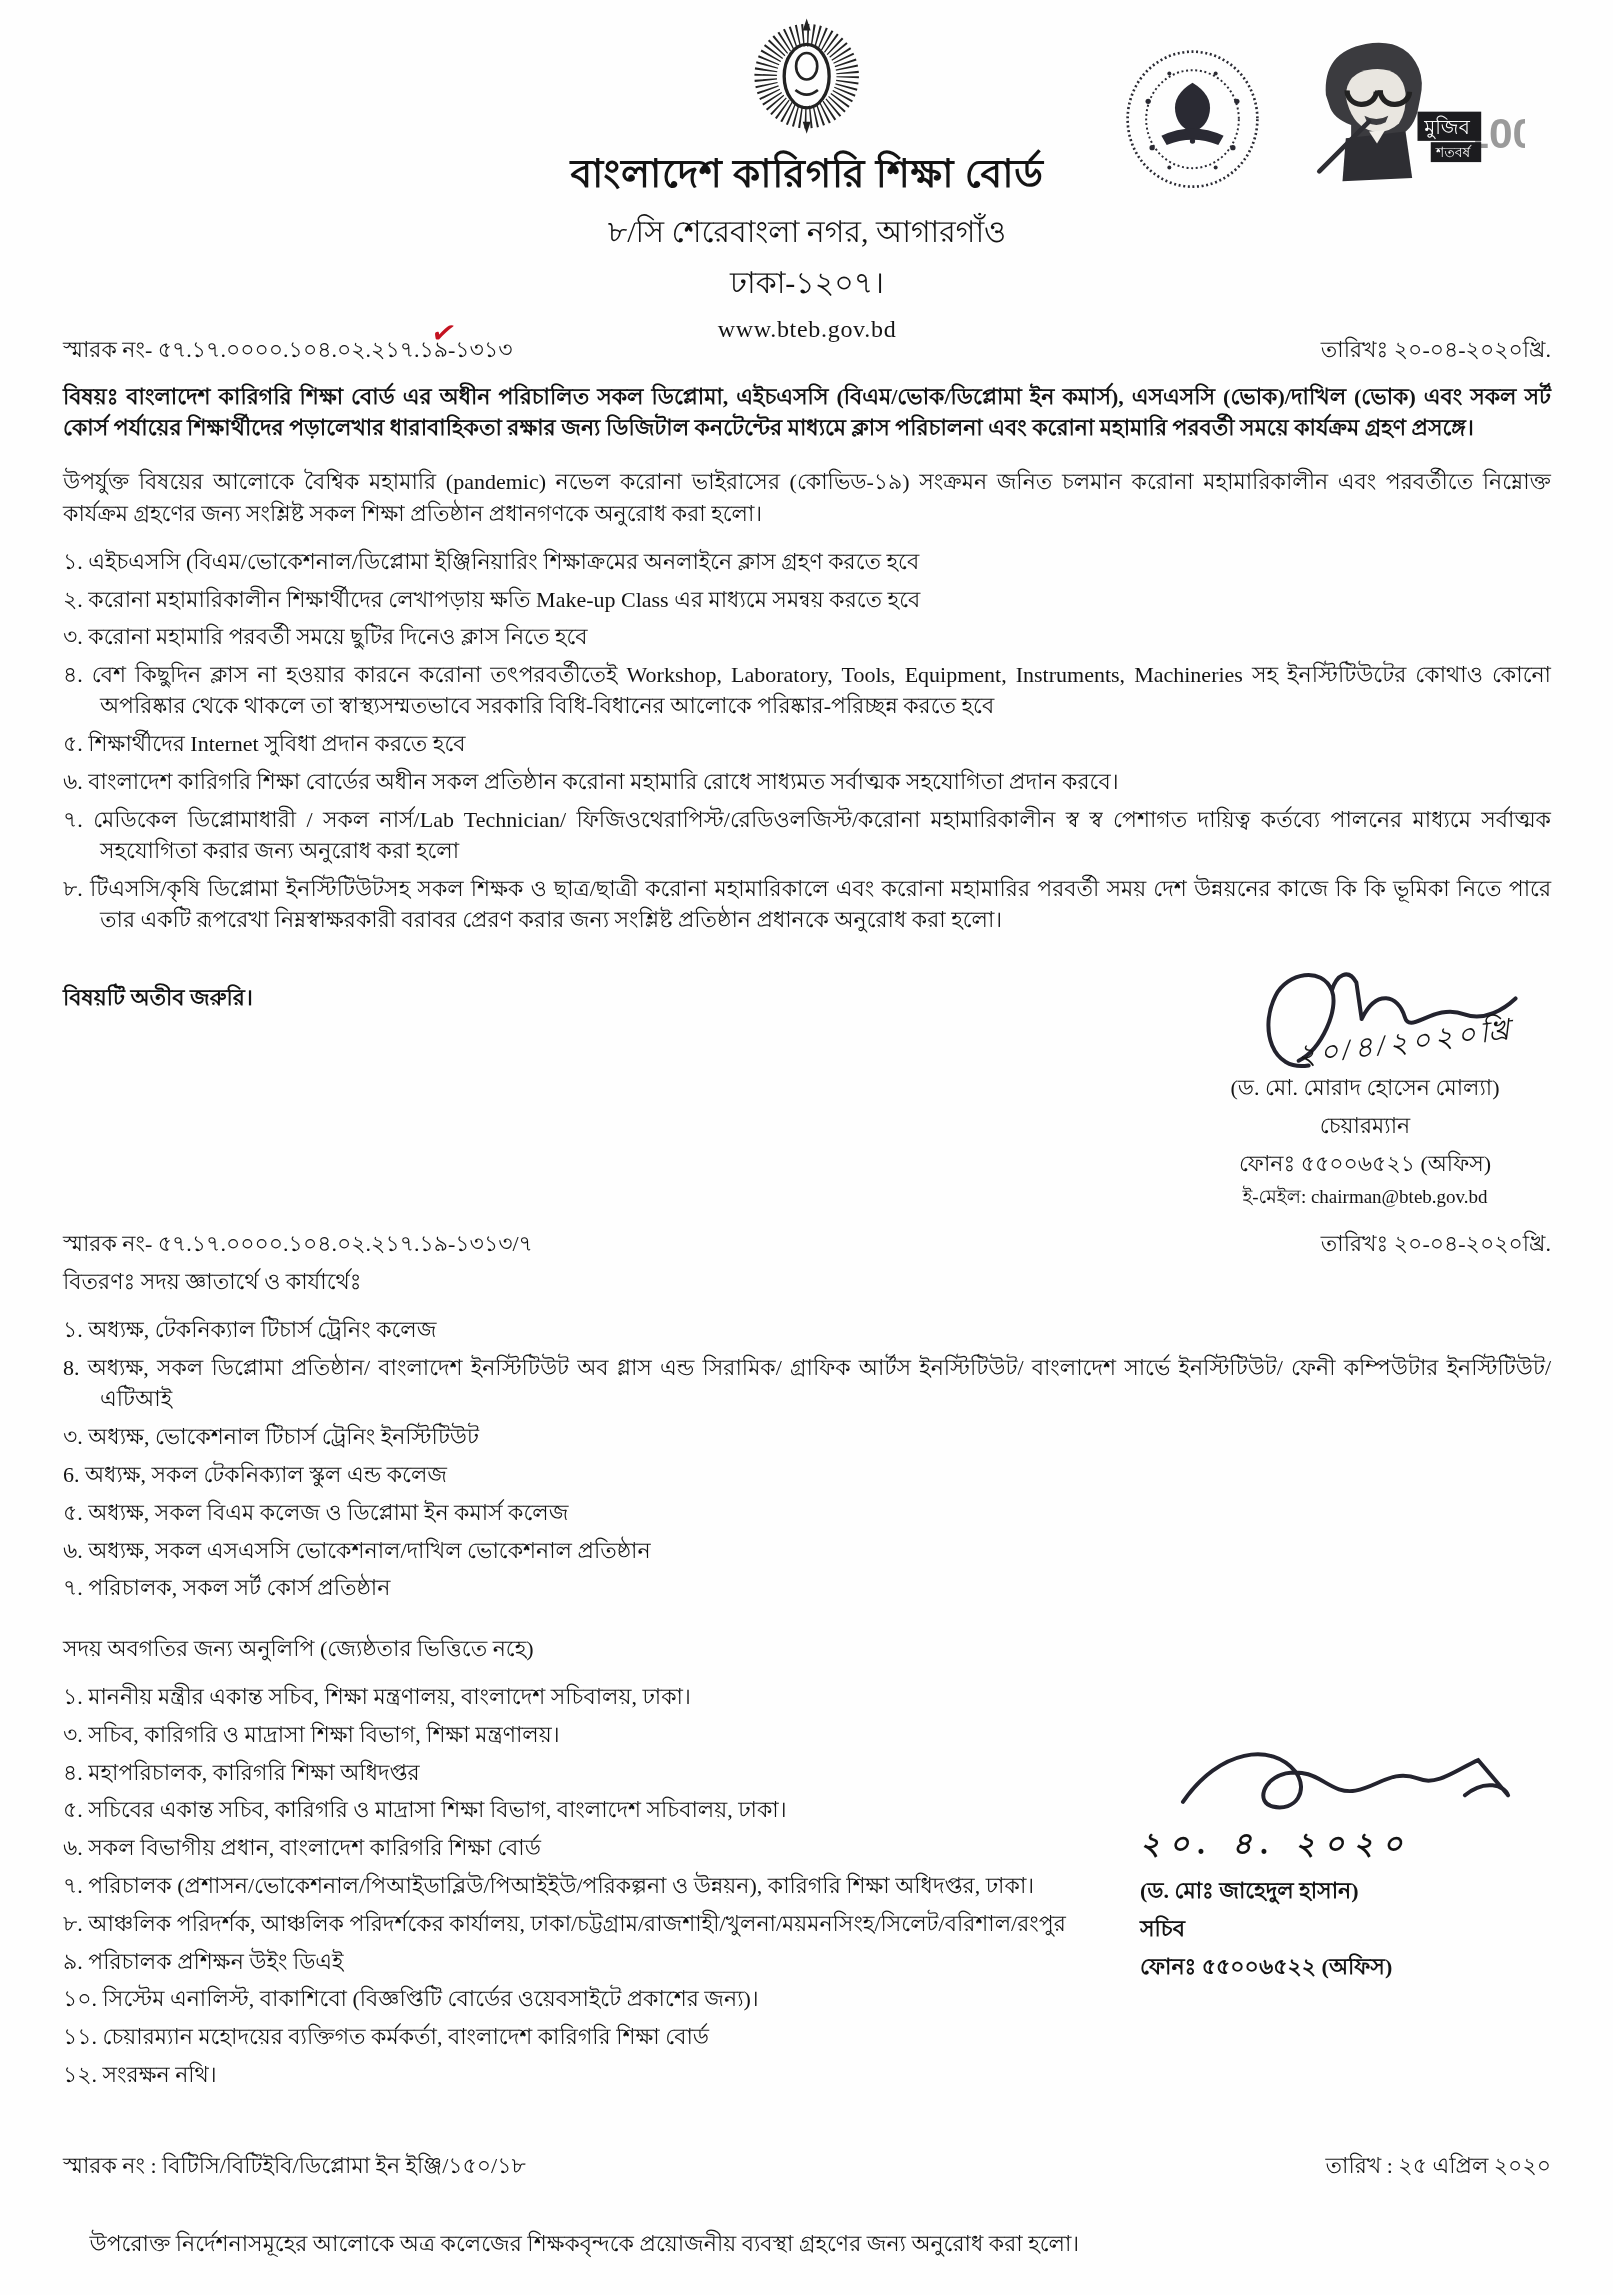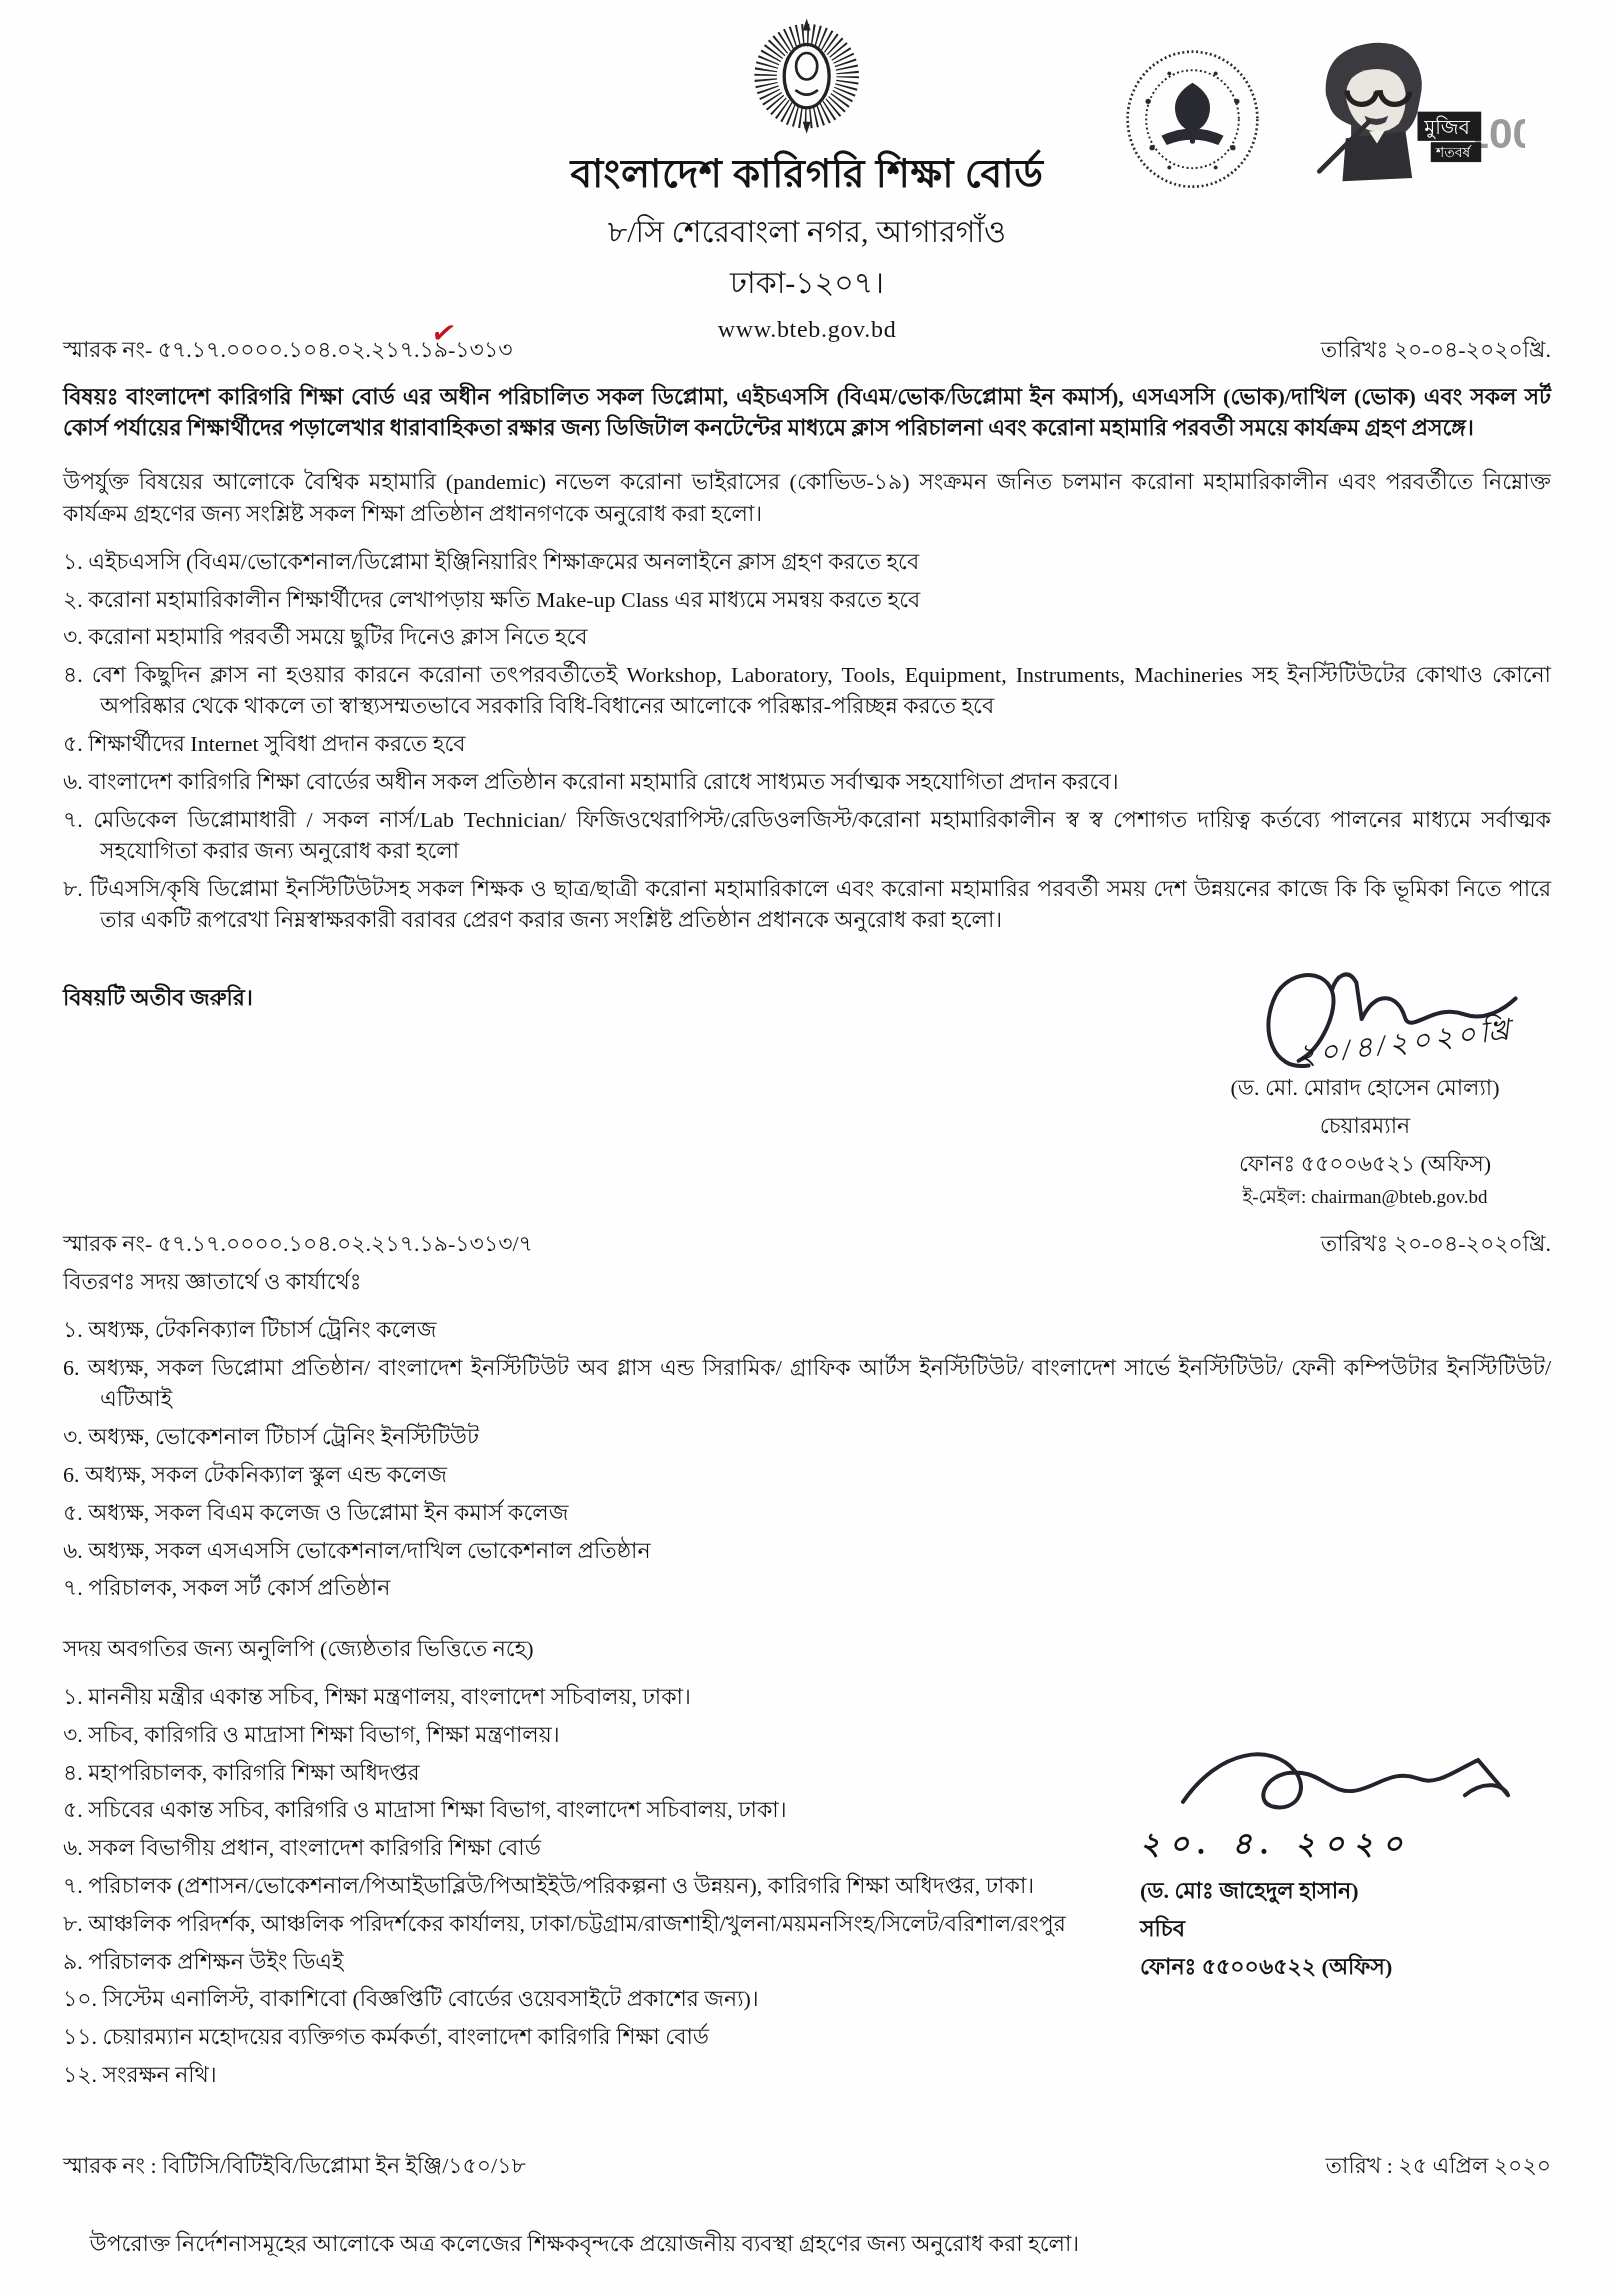--- a/index.html
+++ b/index.html
@@ -163,21 +163,21 @@
   <div class="lower-zone">
     <div class="memo-row">
       <span>স্মারক নং- ৫৭.১৭.০০০০.১০৪.০২.২১৭.১৯-১৩১৩/৭</span>
       <span>তারিখঃ ২০-০৪-২০২০খ্রি.</span>
     </div>
 
     <div class="dist-heading">বিতরণঃ সদয় জ্ঞাতার্থে ও কার্যার্থেঃ</div>
     <div class="list">
 
     <div class="list-item">১. অধ্যক্ষ, টেকনিক্যাল টিচার্স ট্রেনিং কলেজ</div>
-        <div class="list-item">6. অধ্যক্ষ, সকল ডিপ্লোমা প্রতিষ্ঠান/ বাংলাদেশ ইনস্টিটিউট অব গ্লাস এন্ড সিরামিক/ গ্রাফিক আর্টস ইনস্টিটিউট/ বাংলাদেশ সার্ভে ইনস্টিটিউট/ ফেনী কম্পিউটার ইনস্টিটিউট/ এটিআই</div>
+        <div class="list-item">8. অধ্যক্ষ, সকল ডিপ্লোমা প্রতিষ্ঠান/ বাংলাদেশ ইনস্টিটিউট অব গ্লাস এন্ড সিরামিক/ গ্রাফিক আর্টস ইনস্টিটিউট/ বাংলাদেশ সার্ভে ইনস্টিটিউট/ ফেনী কম্পিউটার ইনস্টিটিউট/ এটিআই</div>
         <div class="list-item">৩. অধ্যক্ষ, ভোকেশনাল টিচার্স ট্রেনিং ইনস্টিটিউট</div>
         <div class="list-item">6. অধ্যক্ষ, সকল টেকনিক্যাল স্কুল এন্ড কলেজ</div>
         <div class="list-item">৫. অধ্যক্ষ, সকল বিএম কলেজ ও ডিপ্লোমা ইন কমার্স কলেজ</div>
         <div class="list-item">৬. অধ্যক্ষ, সকল এসএসসি ভোকেশনাল/দাখিল ভোকেশনাল প্রতিষ্ঠান</div>
         <div class="list-item">৭. পরিচালক, সকল সর্ট কোর্স প্রতিষ্ঠান</div>
       </div>
 
     <div class="cc-heading">সদয় অবগতির জন্য অনুলিপি (জ্যেষ্ঠতার ভিত্তিতে নহে)</div>
     <div class="list">
 

